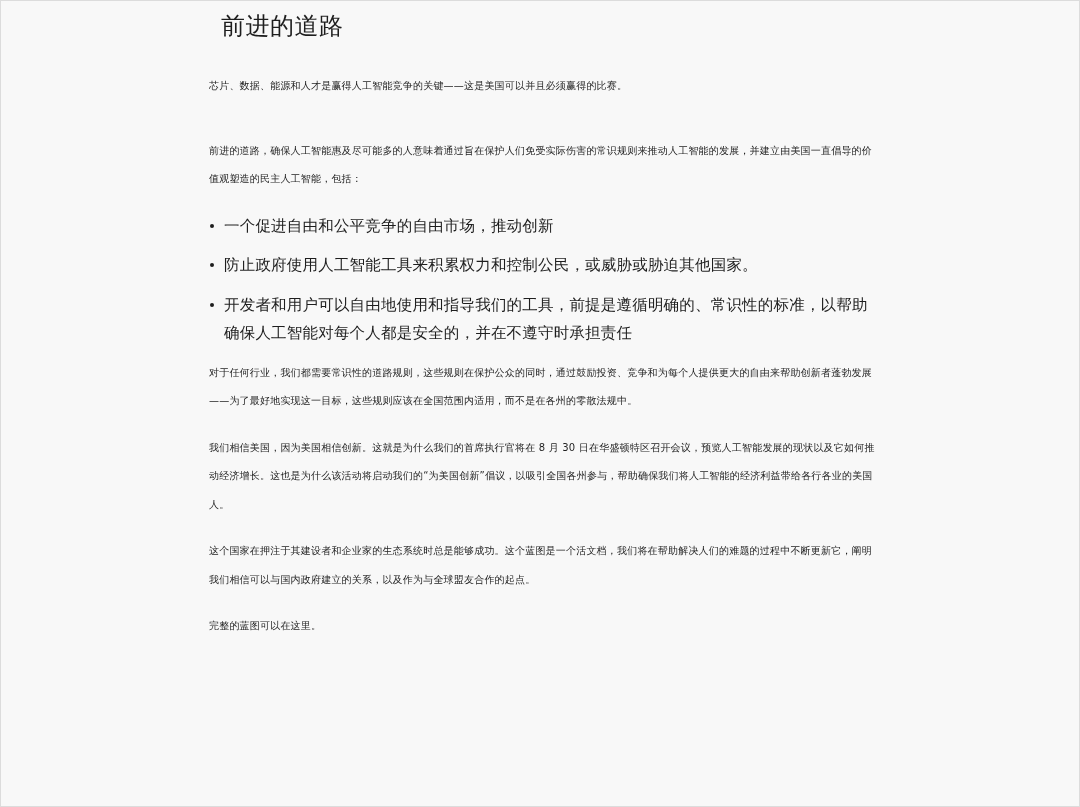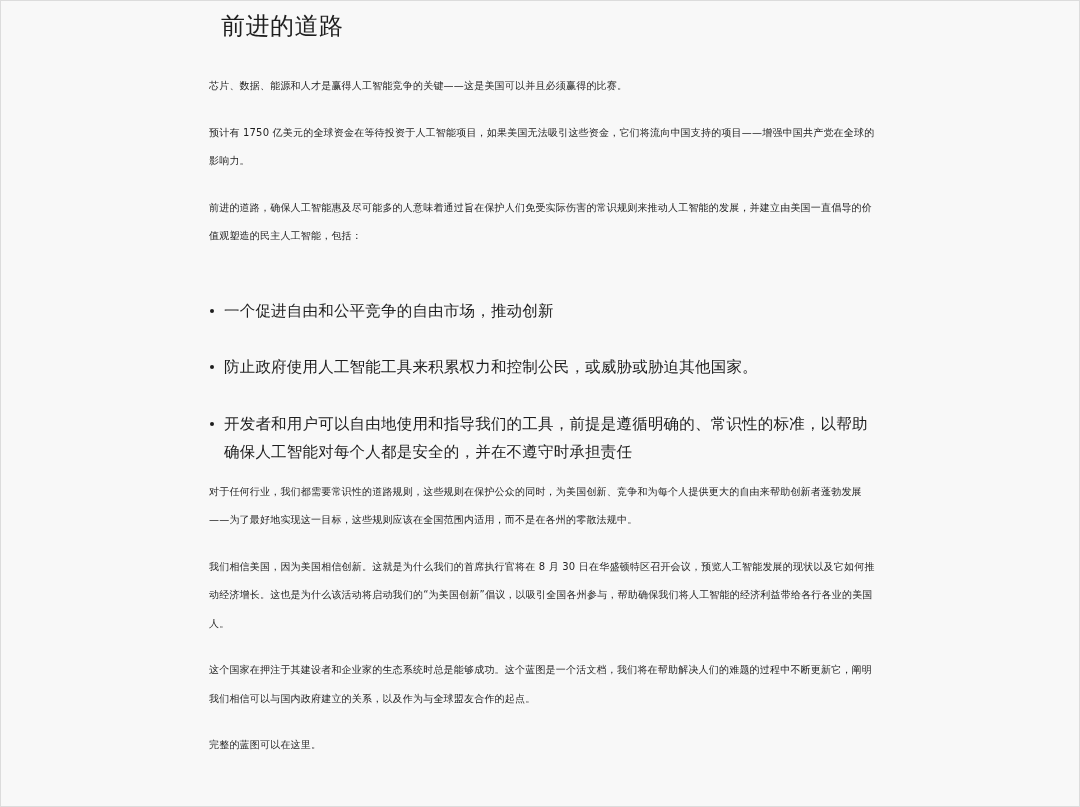--- a/index.html
+++ b/index.html
@@ -33,60 +33,58 @@
   .gap-title { height: 31px; }
   .gap { height: 18px; }
   .bullets { list-style: none; padding: 0; margin: 0; }
   .bullets li {
     position: relative;
     padding-left: 15px;
     font-size: 15.5px;
     line-height: 28.5px;
     margin-bottom: 11px;
     letter-spacing: 0.2px;
-    margin-top: 28px;
   }
   .bullets li .dot {
     position: absolute; left: 1px; top: 12px;
     width: 4px; height: 4px; border-radius: 50%;
     background: #1e1e1e;
   }
 </style>
 </head>
 <body>
 
 <div class="doc">
   <h2 class="title">前进的道路</h2>
   <div class="gap-title"></div>
 
   <p class="para">芯片、数据、能源和人才是赢得人工智能竞争的关键——这是美国可以并且必须赢得的比赛。</p>
   <div class="gap"></div>
 
-  <p class="para">预计有 1750 亿美元的全球资金在等待投资于人工智能项目，如果美国无法吸引这些资金，它们将流向中国支持的项目——增强中国共产党在全球的影响力。</p>
   <div class="gap"></div>
 
   <p class="para">前进的道路，确保人工智能惠及尽可能多的人意味着通过旨在保护人们免受实际伤害的常识规则来推动人工智能的发展，并建立由美国一直倡导的价值观塑造的民主人工智能，包括：</p>
   <div class="gap"></div>
 
   <ul class="bullets">
     <li>
       <span class="dot"></span>
       <span>一个促进自由和公平竞争的自由市场，推动创新</span>
     </li>
     <li>
       <span class="dot"></span>
       <span>防止政府使用人工智能工具来积累权力和控制公民，或威胁或胁迫其他国家。</span>
     </li>
     <li>
       <span class="dot"></span>
       <span>开发者和用户可以自由地使用和指导我们的工具，前提是遵循明确的、常识性的标准，以帮助确保人工智能对每个人都是安全的，并在不遵守时承担责任</span>
     </li>
   </ul>
 
-  <p class="para">对于任何行业，我们都需要常识性的道路规则，这些规则在保护公众的同时，为美国创新、竞争和为每个人提供更大的自由来帮助创新者蓬勃发展——为了最好地实现这一目标，这些规则应该在全国范围内适用，而不是在各州的零散法规中。</p>
+  <p class="para">对于任何行业，我们都需要常识性的道路规则，这些规则在保护公众的同时，通过鼓励投资、竞争和为每个人提供更大的自由来帮助创新者蓬勃发展——为了最好地实现这一目标，这些规则应该在全国范围内适用，而不是在各州的零散法规中。</p>
   <div class="gap"></div>
 
   <p class="para">我们相信美国，因为美国相信创新。这就是为什么我们的首席执行官将在 8 月 30 日在华盛顿特区召开会议，预览人工智能发展的现状以及它如何推动经济增长。这也是为什么该活动将启动我们的“为美国创新”倡议，以吸引全国各州参与，帮助确保我们将人工智能的经济利益带给各行各业的美国人。</p>
   <div class="gap"></div>
 
   <p class="para">这个国家在押注于其建设者和企业家的生态系统时总是能够成功。这个蓝图是一个活文档，我们将在帮助解决人们的难题的过程中不断更新它，阐明我们相信可以与国内政府建立的关系，以及作为与全球盟友合作的起点。</p>
   <div class="gap"></div>
 
   <p class="para">完整的蓝图可以在这里。</p>
 </div>

